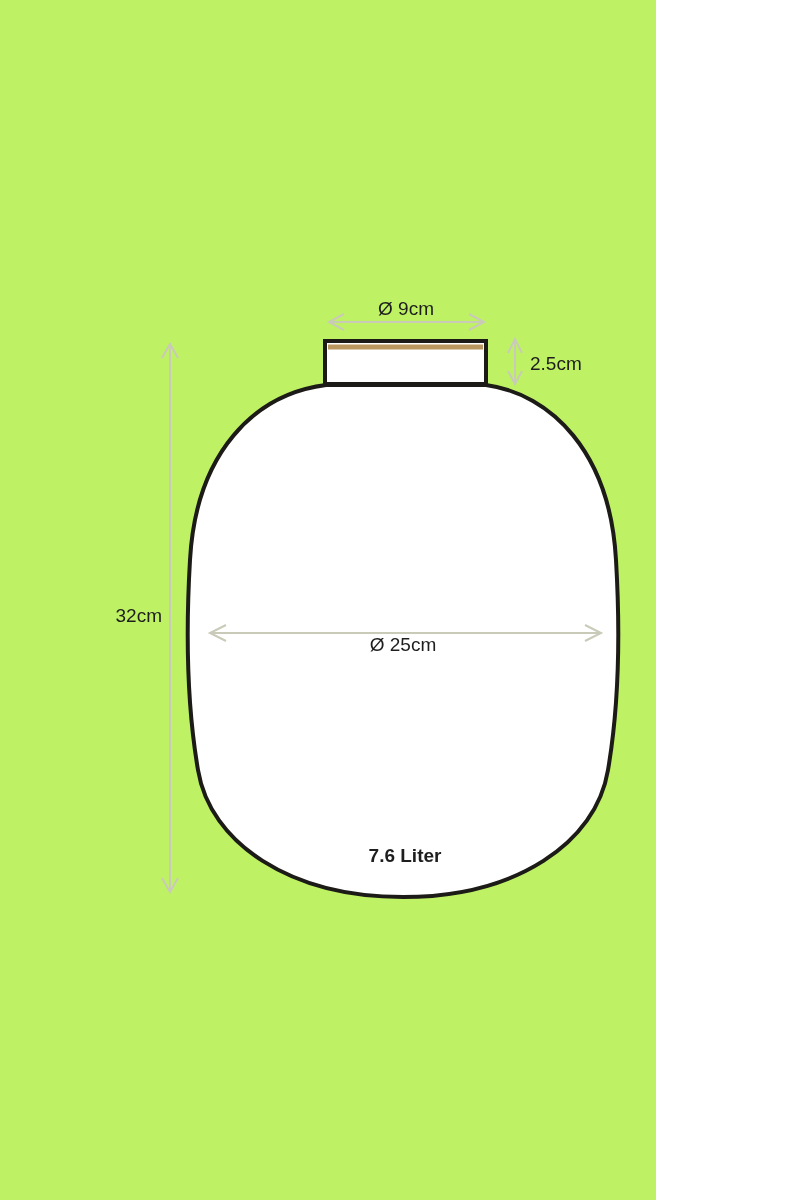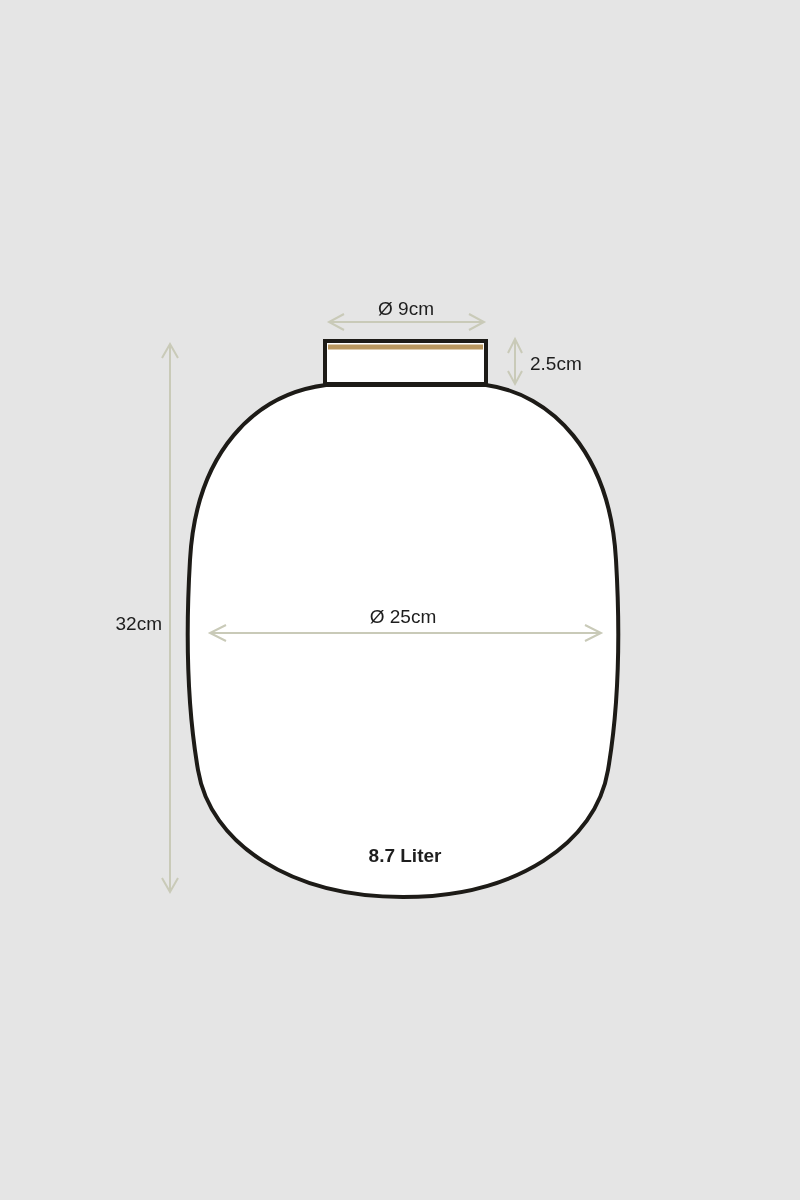--- a/index.html
+++ b/index.html
@@ -3,45 +3,45 @@
 <meta charset="utf-8">
 <style>
   html, body {
     margin: 0;
     padding: 0;
     background: #ffffff;
     font-family: "Liberation Sans", sans-serif;
   }
   .canvas {
     position: relative;
-    width: 800px;
+    width: 656px;
     height: 1200px;
-    background: #e5e5e5;
+    background: #bef264;
     overflow: hidden;
   }
   .drawing {
     position: absolute;
     left: 0;
     top: 0;
   }
   .dim-label {
     position: absolute;
     color: #1e1e1e;
     font-size: 19px;
     line-height: 22px;
     white-space: nowrap;
   }
   .dim-label.center { text-align: center; }
   .dim-label.right  { text-align: right; }
   .dim-label.bold   { font-weight: bold; }
 
   .label-top-diameter  { left: 326px; top: 298px; width: 160px; }
   .label-neck-height   { left: 530px; top: 353px; }
-  .label-total-height  { left: 98px;  top: 605px; width: 64px; margin-top: 8px; }
-  .label-body-diameter { left: 323px; top: 606px; width: 160px; }
+  .label-total-height  { left: 98px;  top: 605px; width: 64px; }
+  .label-body-diameter { left: 323px; top: 634px; width: 160px; }
   .label-volume        { left: 325px; top: 845px; width: 160px; }
 </style>
 </head>
 <body>
 
 <div class="canvas">
 
   <svg class="drawing" width="800" height="1200" viewBox="0 0 800 1200">
 
     <path d="M 326 385
@@ -82,15 +82,15 @@
   </svg>
 
   <div class="dim-label center label-top-diameter">Ø 9cm</div>
 
   <div class="dim-label label-neck-height">2.5cm</div>
 
   <div class="dim-label right label-total-height">32cm</div>
 
   <div class="dim-label center label-body-diameter">Ø 25cm</div>
 
-  <div class="dim-label center bold label-volume">8.7 Liter</div>
+  <div class="dim-label center bold label-volume">7.6 Liter</div>
 
 </div>
 
 </body></html>

